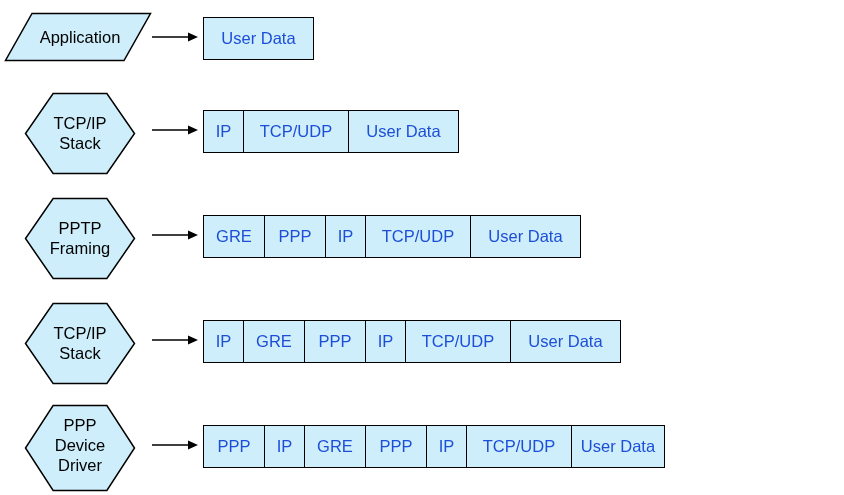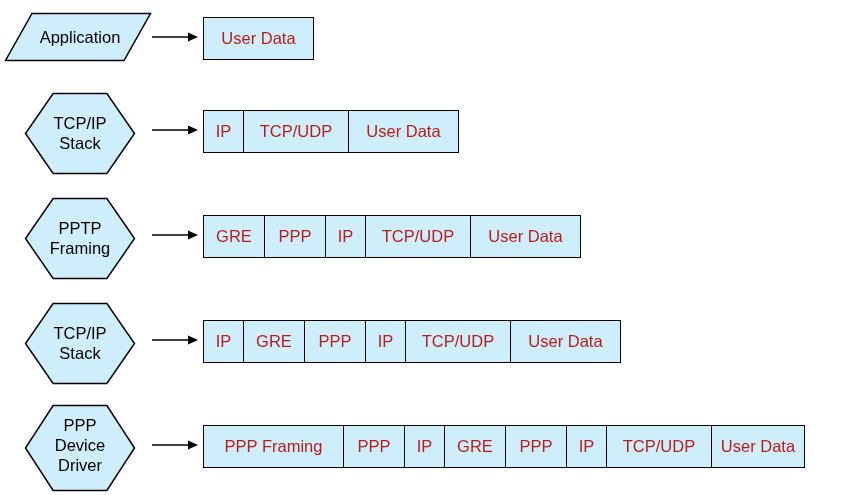--- a/index.html
+++ b/index.html
@@ -70,21 +70,21 @@
     box-sizing: border-box;
     border: 1.5px solid #000000;
     background: #cdeefa;
   }
   .cell {
     box-sizing: border-box;
     display: flex;
     align-items: center;
     justify-content: center;
     font-size: 16.5px;
-    color: #b91c1c;
+    color: #1d4ed8;
     background: #cdeefa;
     border-right: 1.5px solid #000000;
     white-space: nowrap;
     padding: 0 12px;
   }
   .cell:last-child { border-right: none; }
 </style>
 </head>
 <body>
 
@@ -180,21 +180,20 @@
       <div class="stage-label" style="top: 415px; left: 24px; width: 112px;">PPP
 Device
 Driver</div>
       <div class="arrow" style="left: 152px; top: 439px;">
         <svg width="46" height="12">
           <line x1="0" y1="6" x2="37" y2="6" stroke="#000000" stroke-width="1.4"></line>
           <polygon points="36,1.5 46,6 36,10.5" fill="#000000"></polygon>
         </svg>
       </div>
       <div class="packet" style="left: 203px; top: 425px;">
-        <div class="cell" style="width: 140px;">PPP Framing</div>
         <div class="cell" style="width: 61px;">PPP</div>
         <div class="cell" style="width: 40px;">IP</div>
         <div class="cell" style="width: 61px;">GRE</div>
         <div class="cell" style="width: 61px;">PPP</div>
         <div class="cell" style="width: 40px;">IP</div>
         <div class="cell" style="width: 105px;">TCP/UDP</div>
         <div class="cell" style="width: 92px;">User Data</div>
       </div>
     </div>
   </div>

